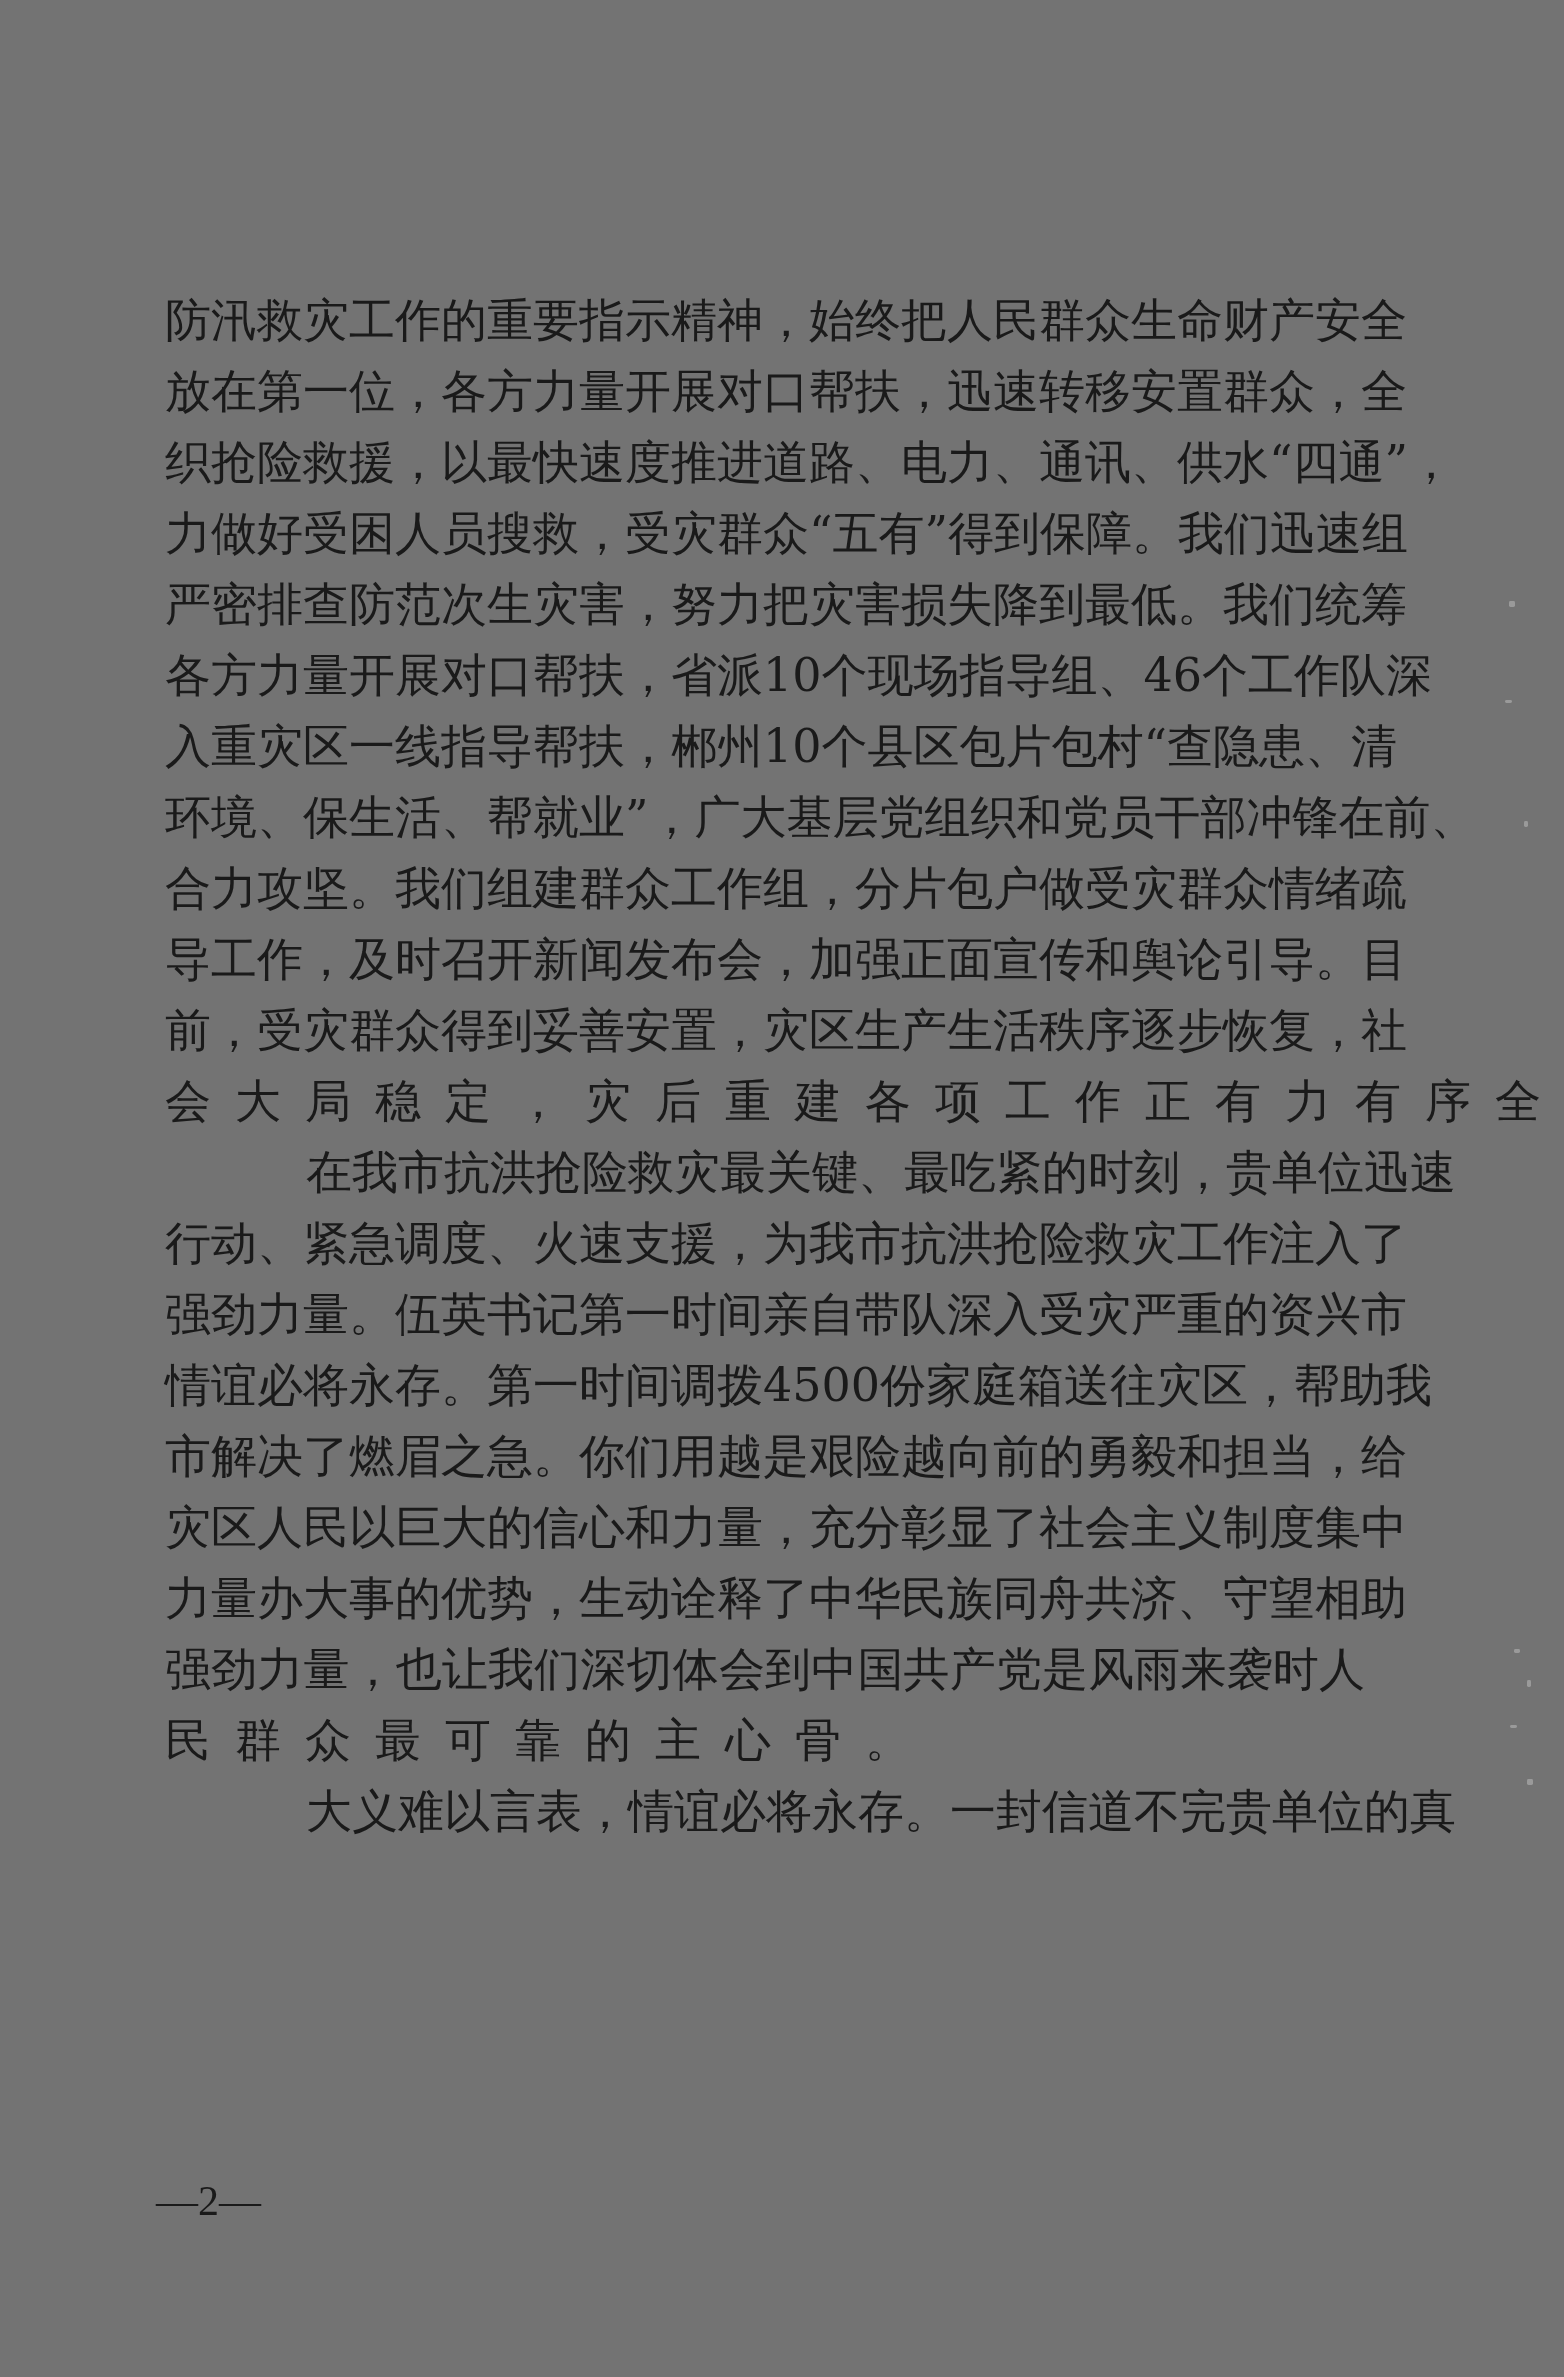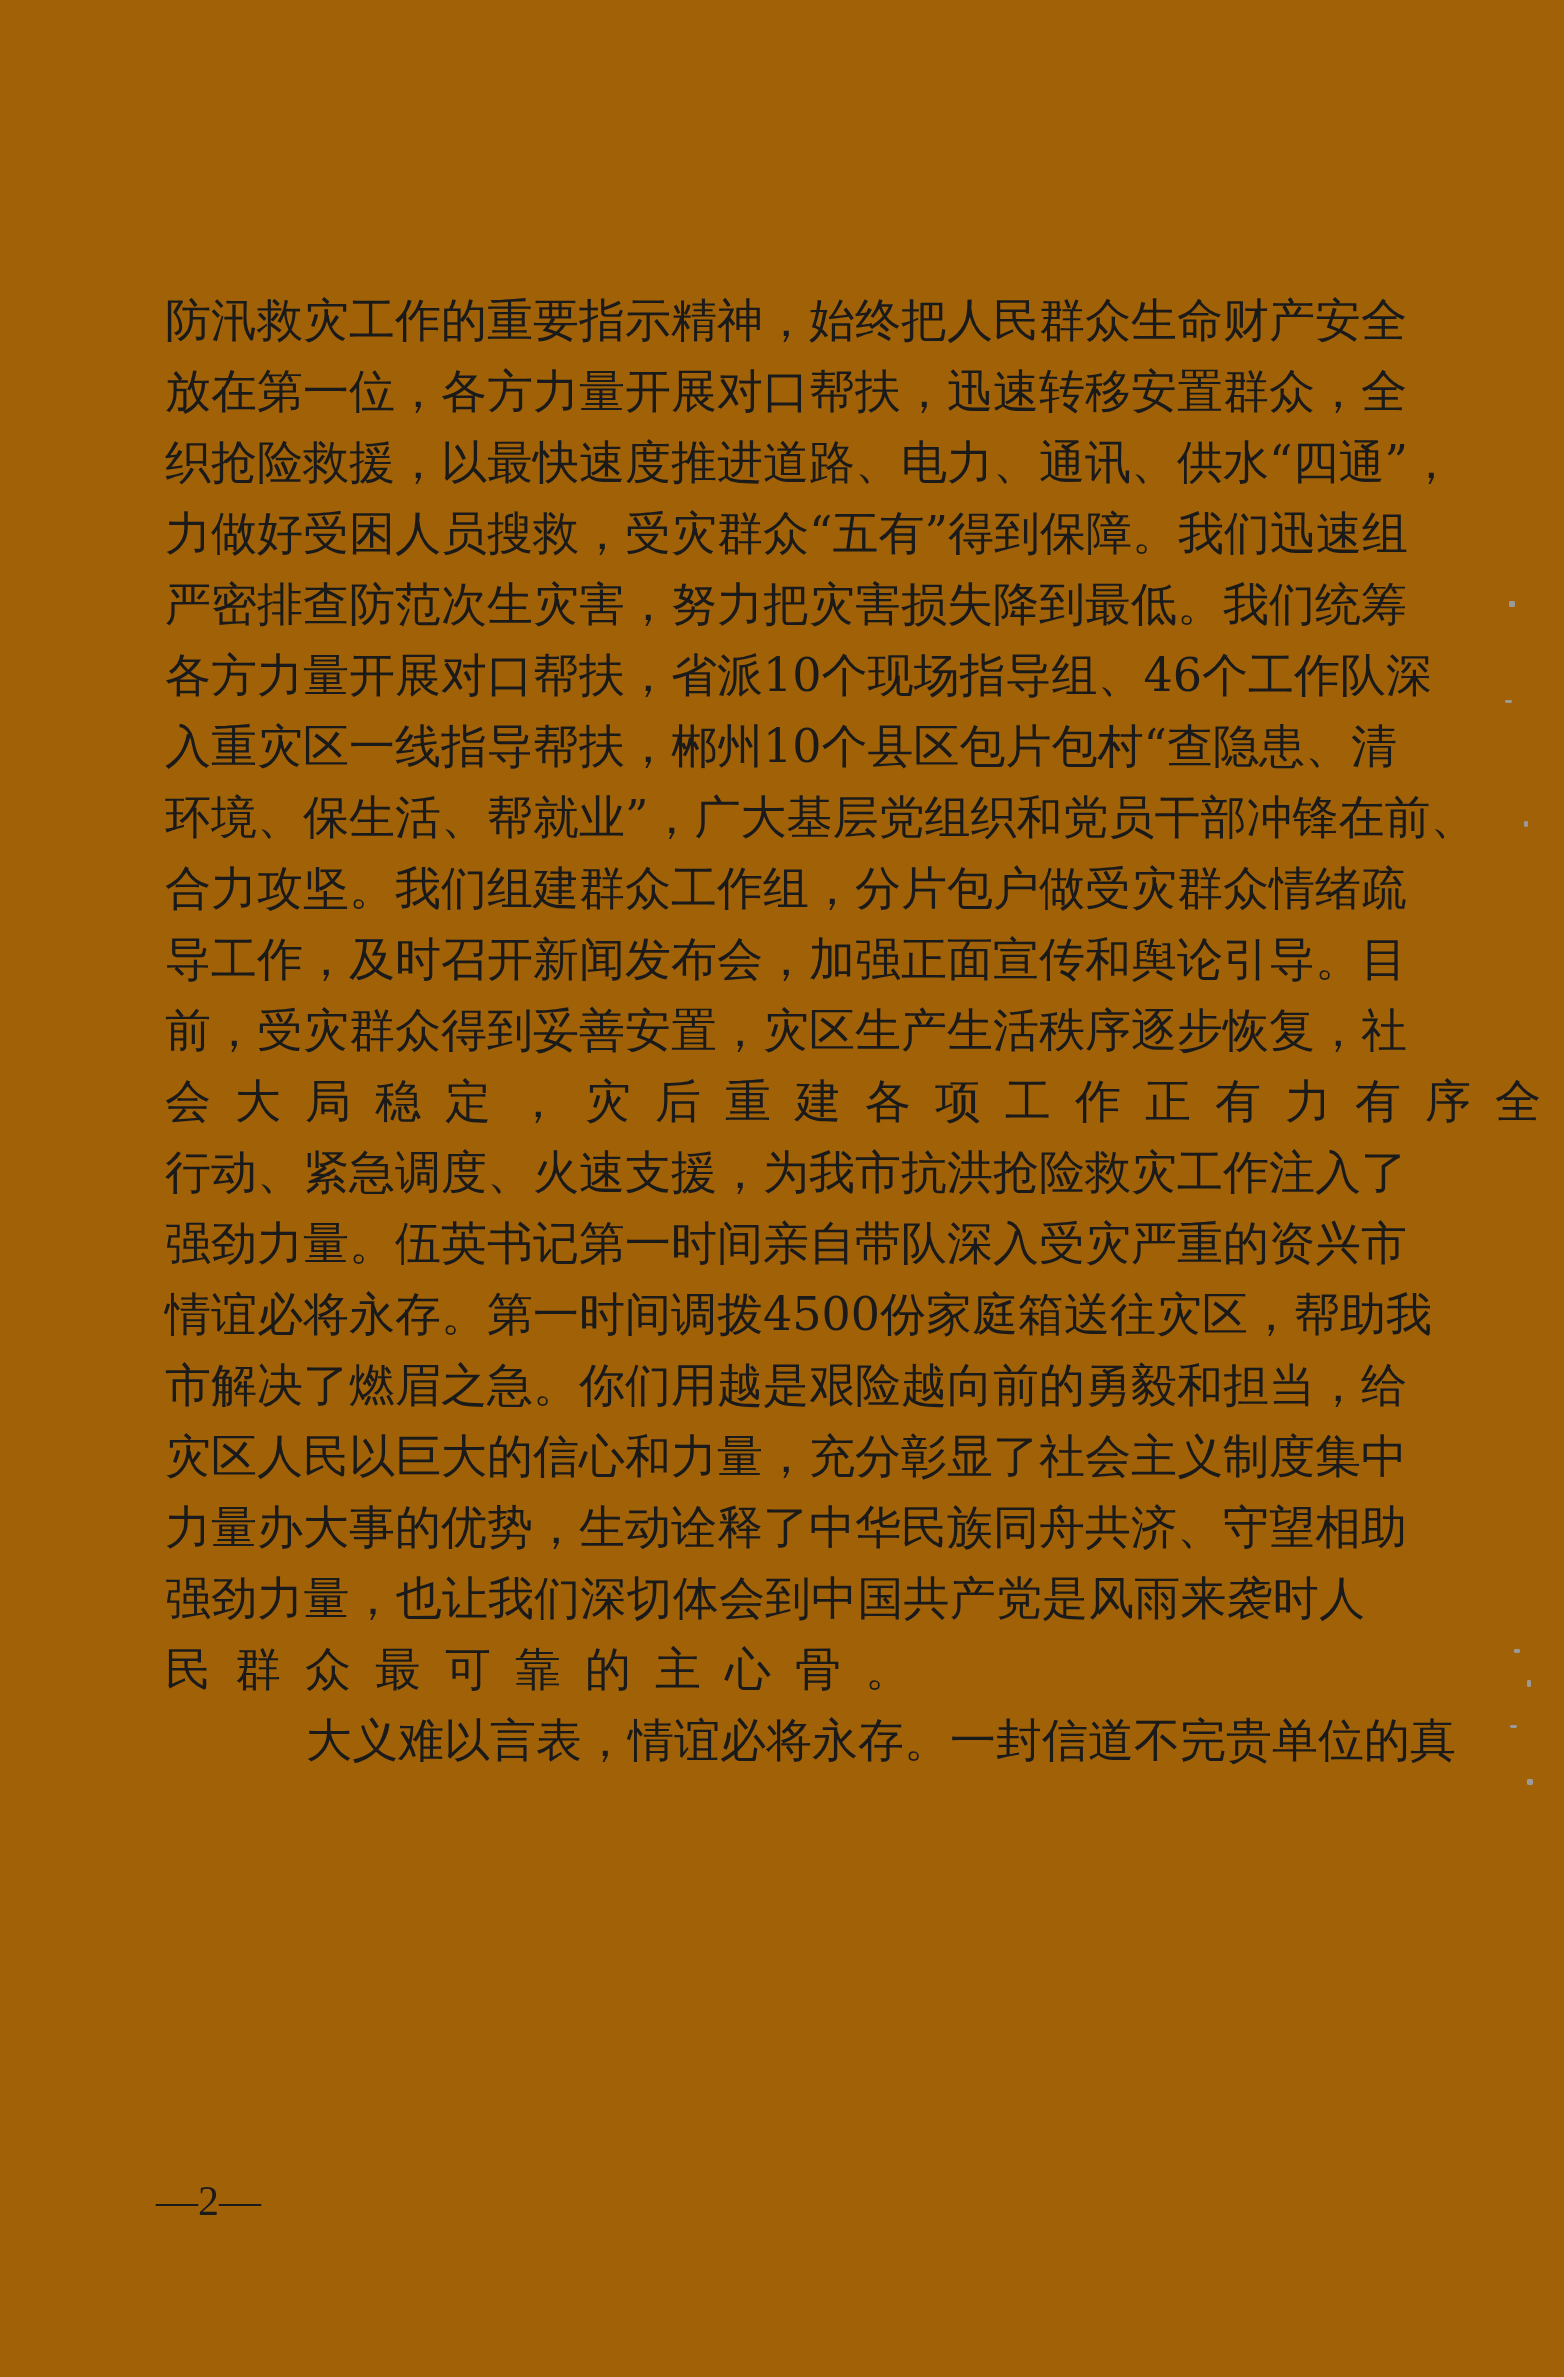--- a/index.html
+++ b/index.html
@@ -1,17 +1,17 @@
 <!DOCTYPE html>
 <html style="font-size:11px"><head>
 <meta charset="utf-8">
 <style>
   html, body { margin: 0; padding: 0; background: #ffffff; }
   body { width: 1565px; height: 2377px; position: relative; overflow: hidden; }
-  .page { position: absolute; left: 0; top: 0; width: 1565px; height: 2377px; background: #a16207; }
+  .page { position: absolute; left: 0; top: 0; width: 1565px; height: 2377px; background: #737373; }
   .body-text {
     position: absolute; left: 165px; top: 285px; width: 1200px;
     font-family: "DejaVu Serif", "Liberation Serif", serif;
     color: #1a1a1a;
   }
   .line {
     height: 71px; line-height: 71px;
     font-size: 46px;
     white-space: nowrap;
     overflow: visible;
@@ -36,20 +36,21 @@
     <div class="line full">织抢险救援，以最快速度推进道路、电力、通讯、供水“四通”，</div>
     <div class="line full">力做好受困人员搜救，受灾群众“五有”得到保障。我们迅速组</div>
     <div class="line full">严密排查防范次生灾害，努力把灾害损失降到最低。我们统筹</div>
     <div class="line full">各方力量开展对口帮扶，省派10个现场指导组、46个工作队深</div>
     <div class="line full">入重灾区一线指导帮扶，郴州10个县区包片包村“查隐患、清</div>
     <div class="line full">环境、保生活、帮就业”，广大基层党组织和党员干部冲锋在前、</div>
     <div class="line full">合力攻坚。我们组建群众工作组，分片包户做受灾群众情绪疏</div>
     <div class="line full">导工作，及时召开新闻发布会，加强正面宣传和舆论引导。目</div>
     <div class="line full">前，受灾群众得到妥善安置，灾区生产生活秩序逐步恢复，社</div>
     <div class="line short">会大局稳定，灾后重建各项工作正有力有序全面推进。</div>
+    <div class="line full indent">在我市抗洪抢险救灾最关键、最吃紧的时刻，贵单位迅速</div>
     <div class="line full">行动、紧急调度、火速支援，为我市抗洪抢险救灾工作注入了</div>
     <div class="line full">强劲力量。伍英书记第一时间亲自带队深入受灾严重的资兴市</div>
     <div class="line full">情谊必将永存。第一时间调拨4500份家庭箱送往灾区，帮助我</div>
     <div class="line full">市解决了燃眉之急。你们用越是艰险越向前的勇毅和担当，给</div>
     <div class="line full">灾区人民以巨大的信心和力量，充分彰显了社会主义制度集中</div>
     <div class="line full">力量办大事的优势，生动诠释了中华民族同舟共济、守望相助</div>
     <div class="line full">强劲力量，也让我们深切体会到中国共产党是风雨来袭时人</div>
     <div class="line short">民群众最可靠的主心骨。</div>
     <div class="line full indent">大义难以言表，情谊必将永存。一封信道不完贵单位的真</div>
   </div>

